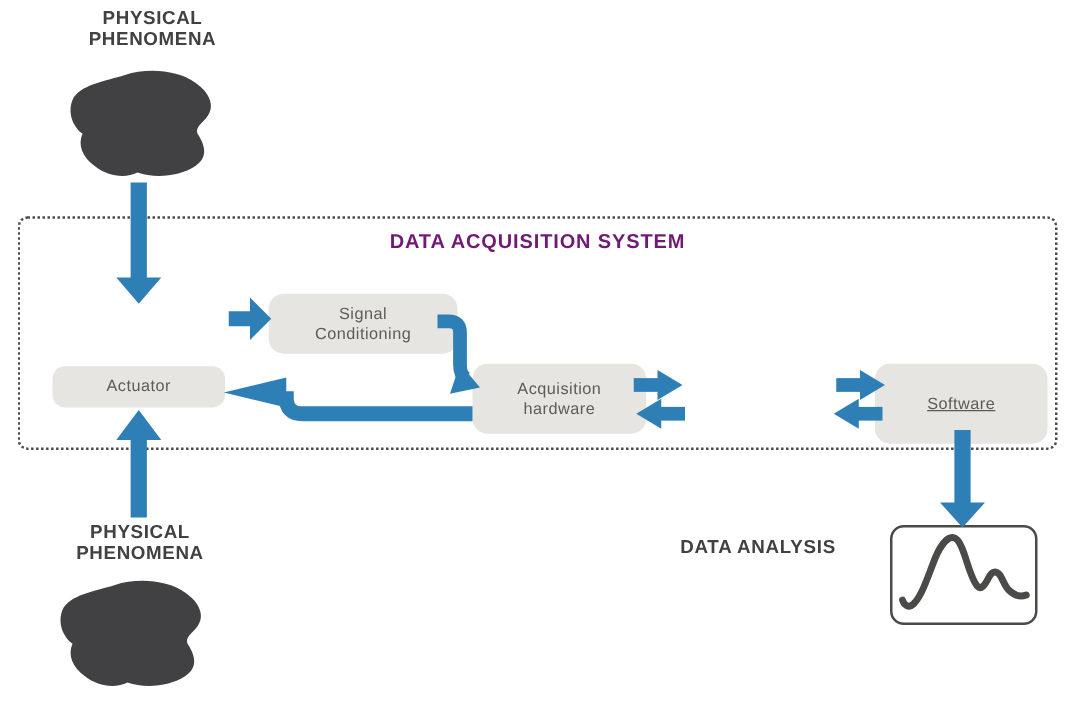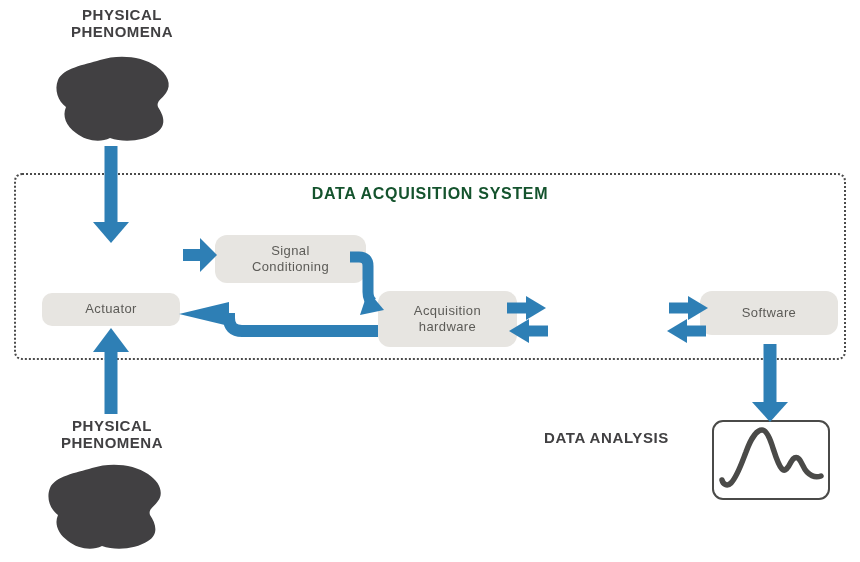--- a/index.html
+++ b/index.html
@@ -10,34 +10,34 @@
   .heading {
     position:absolute; font-weight:bold; color:#414042; font-size:15px;
     line-height:1.15; letter-spacing:0.5px; text-align:center; white-space:pre-line;
   }
   .daq-frame {
     position:absolute; left:14px; top:173px; width:832px; height:187px;
     border:2px dotted #4b4b4b; border-radius:8px; box-sizing:border-box;
   }
   .daq-title {
     position:absolute; left:14px; top:185px; width:832px; text-align:center;
-    font-size:16px; font-weight:bold; letter-spacing:0.7px; color:#14532d;
+    font-size:16px; font-weight:bold; letter-spacing:0.7px; color:#701a75;
   }
   .node {
     position:absolute; background:#e7e5e1; border-radius:10px;
     display:flex; align-items:center; justify-content:center; text-align:center;
     color:#5c5b57; font-size:13px; line-height:1.25; letter-spacing:0.4px;
     white-space:pre-line; z-index:2;
   }
   .node-sensor        { left:42px;  top:236px; width:138px; height:35px; }
   .node-signal        { left:215px; top:235px; width:151px; height:48px; border-radius:12px; }
   .node-actuator      { left:42px;  top:293px; width:138px; height:33px; }
   .node-acquisition   { left:378px; top:291px; width:139px; height:56px; border-radius:12px; }
   .node-computer      { left:538px; top:291px; width:137px; height:56px; border-radius:12px; }
-  .node-software      { left:700px; top:291px; width:138px; height:44px; border-radius:12px; }
+  .node-software      { left:700px; top:291px; width:138px; height:64px; border-radius:12px;text-decoration:underline; }
   .label-phys-top     { left:42px;  top:6px;   width:160px; }
   .label-phys-bottom  { left:32px;  top:417px; width:160px; }
   .label-analysis     { left:518px; top:429px; width:177px; text-align:center; letter-spacing:0.6px; }
   .overlay { position:absolute; left:0; top:0; width:860px; height:562px; z-index:3; pointer-events:none; }
   .chart-box {
     position:absolute; left:712px; top:420px; width:118px; height:80px;
     background:#ffffff; border:2px solid #4a4a48; border-radius:11px;
     box-sizing:border-box; z-index:2;
   }
   .chart-box svg { display:block; width:100%; height:100%; }

